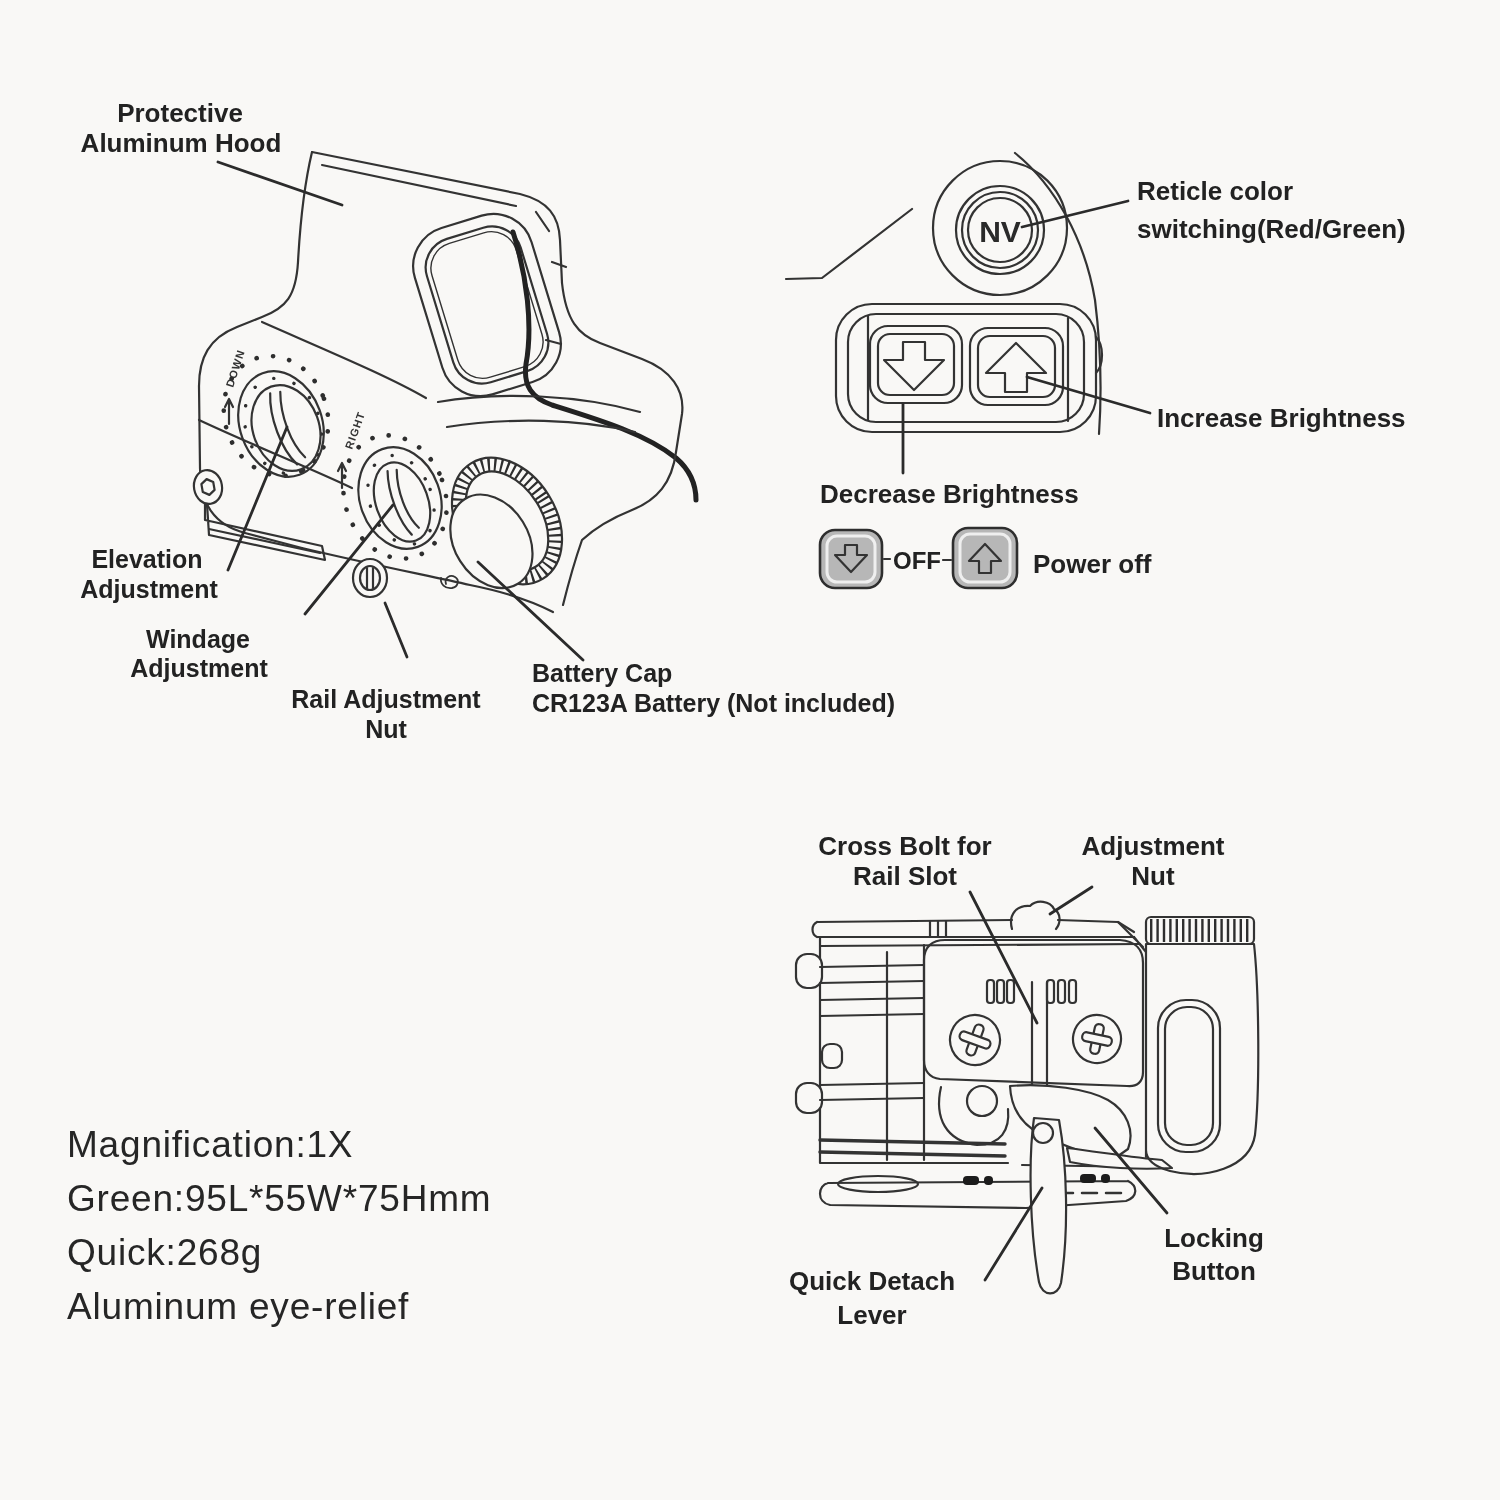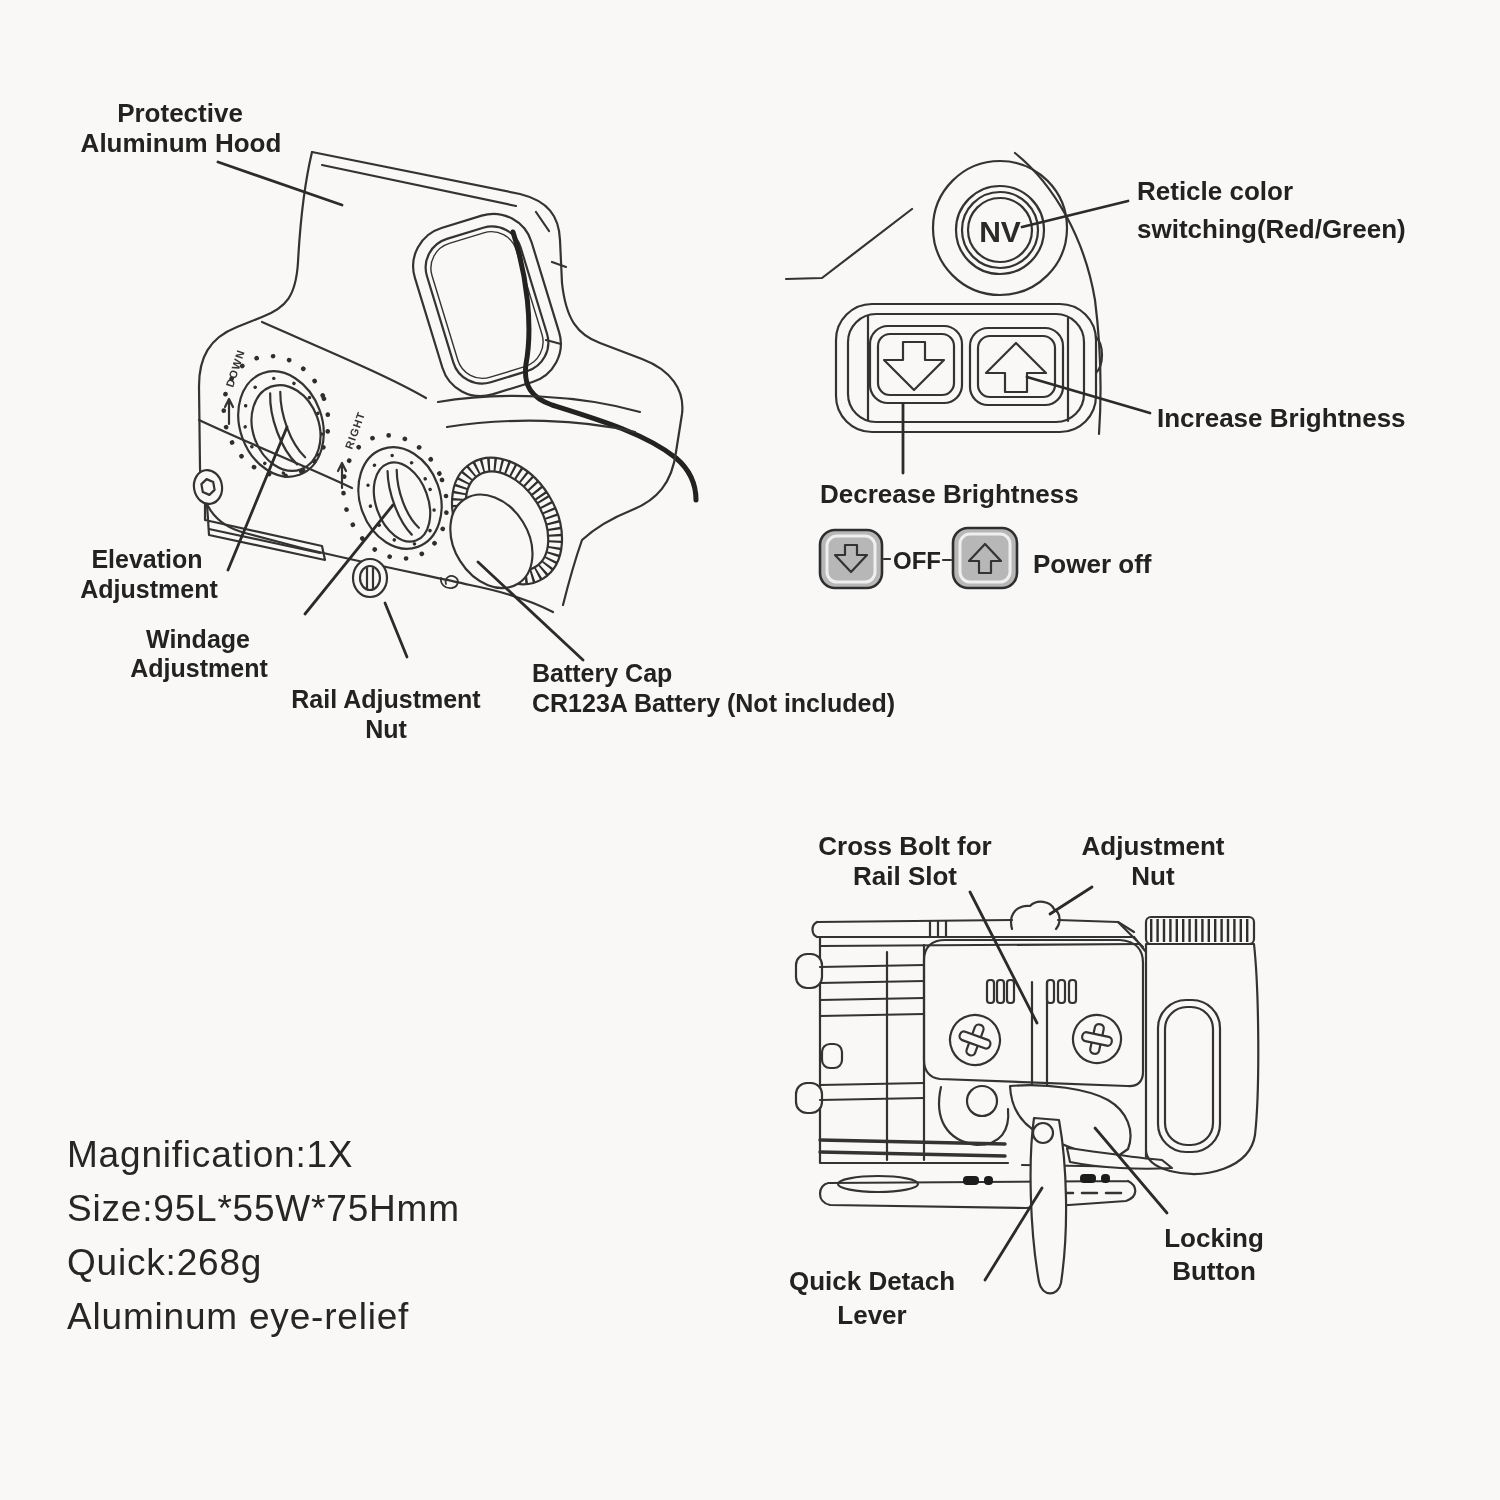--- a/index.html
+++ b/index.html
@@ -27,21 +27,21 @@
   .nv-text{font-family:"Liberation Sans",sans-serif;font-weight:bold;font-size:30px;fill:#2a2a2a;text-anchor:middle;}
   .off-text{font-family:"Liberation Sans",sans-serif;font-weight:bold;font-size:24px;fill:#222;}
   .btn-grey{fill:#b7b7b7;stroke:#2e2e2e;stroke-width:2.6;}
   .btn-grey-inner{fill:none;stroke:#efefef;stroke-width:3;}
   .spec{
     position:absolute;left:67px;top:1118px;color:#262626;
   }
   .spec-title{
     font-size:47px;letter-spacing:1.5px;line-height:1.1;font-weight:400;
   }
-  .spec-items{margin-top:10px;}
+  .spec-items{}
   .spec-items div{
     font-size:37px;letter-spacing:0.8px;line-height:54px;font-weight:400;
   }
 </style>
 </head>
 <body>
 
 <div class="page">
 
 <svg width="1500" height="1500" viewBox="0 0 1500 1500">
@@ -270,19 +270,19 @@
     <text class="lbl lbl-big lbl-c" x="1214" y="1247">Locking</text>
     <text class="lbl lbl-big lbl-c" x="1214" y="1280">Button</text>
     <text class="lbl lbl-big lbl-c" x="872" y="1290">Quick Detach</text>
     <text class="lbl lbl-big lbl-c" x="872" y="1324">Lever</text>
   </g>
 </svg>
 
 <div class="spec">
   <div class="spec-items">
     <div>Magnification:1X</div>
-    <div>Size:95L*55W*75Hmm</div>
+    <div>Green:95L*55W*75Hmm</div>
     <div>Quick:268g</div>
     <div>Aluminum eye-relief</div>
   </div>
 </div>
 
 </div>
 
 </body></html>

